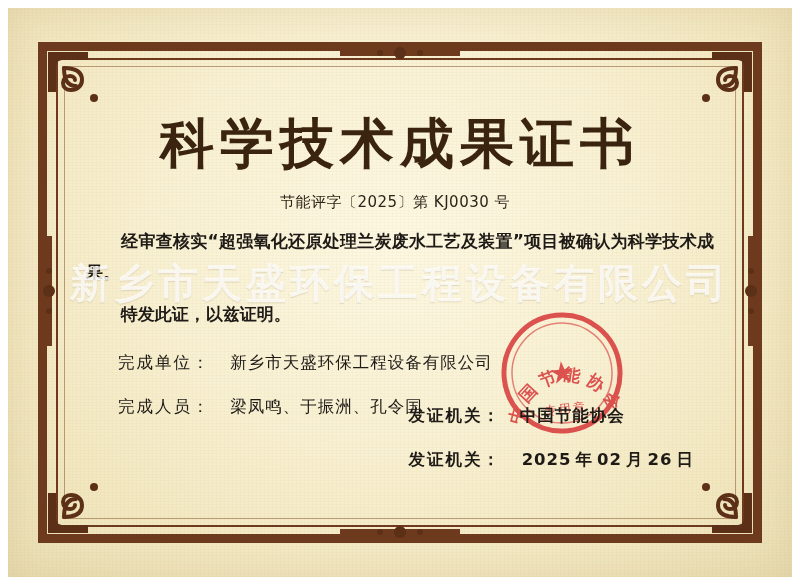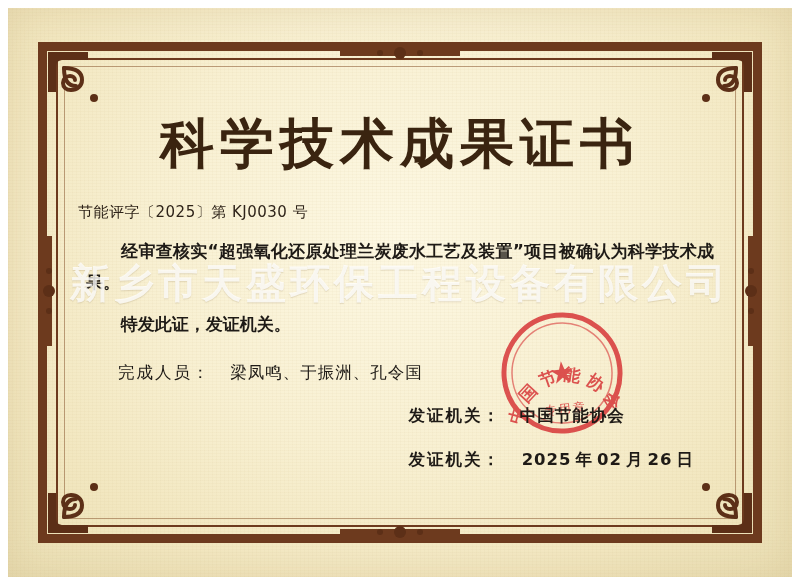--- a/index.html
+++ b/index.html
@@ -104,24 +104,24 @@
     font-family: "DejaVu Sans", "Liberation Sans", sans-serif;
     font-size: 54px;
     font-weight: bold;
     letter-spacing: 6px;
     color: #3a2410;
     margin-top: 28px;
     white-space: nowrap;
   }
 
   .cert-number {
-    text-align: left;
+    text-align: center;
     font-size: 15px;
     color: #2e2319;
-    margin-top: 22px;
+    margin-top: 12px;
     padding-right: 10px;
     letter-spacing: 0.5px;
   }
 
   .body-text {
     font-size: 17px;
     color: #1e1a16;
     line-height: 1.85;
     margin-top: 14px;
     text-align: justify;
@@ -266,23 +266,27 @@
 
     <div class="cert-title">科学技术成果证书</div>
 
     <div class="cert-number">节能评字〔2025〕第 KJ0030 号</div>
 
     <div class="body-text">
       <span class="indent"></span><span>经审查核实“超强氧化还原处理兰炭废水工艺及装置”项目被确认为科学技术成果。</span>
     </div>
 
     <div class="body-text second">
-      <span class="indent"></span><span>特发此证，发证机关。</span>
-    </div>
-
+      <span class="indent"></span><span>特发此证，以兹证明。</span>
+    </div>
+
+    <div class="field-row">
+      <span class="field-label">完成单位：</span>
+      <span class="field-value">新乡市天盛环保工程设备有限公司</span>
+    </div>
 
     <div class="field-row">
       <span class="field-label">完成人员：</span>
       <span class="field-value">梁凤鸣、于振洲、孔令国</span>
     </div>
 
     <div class="seal">
       <svg width="128" height="128" viewBox="0 0 128 128">
         <circle cx="64" cy="64" r="58" fill="none" stroke="#d4262a" stroke-width="5"></circle>
         <circle cx="64" cy="64" r="50" fill="none" stroke="#d4262a" stroke-width="1.5" opacity="0.7"></circle>

